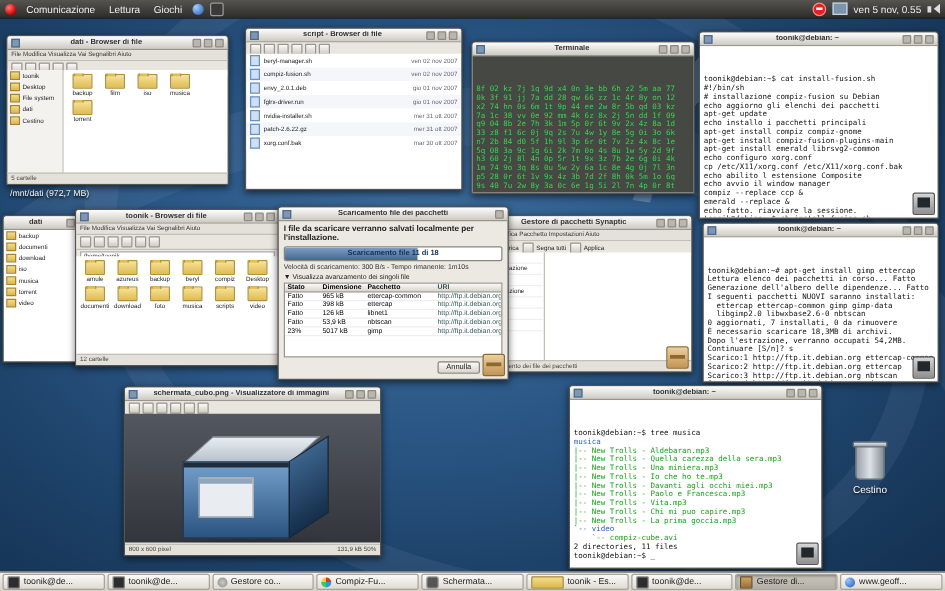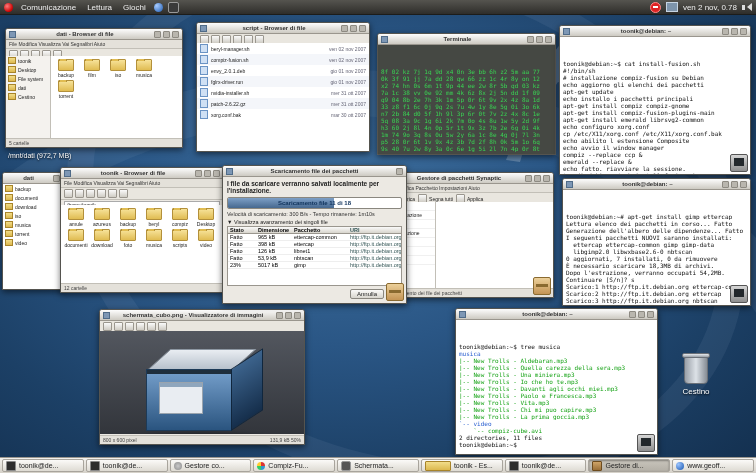--- a/index.html
+++ b/index.html
@@ -162,21 +162,21 @@
 <div class="panel-top">
   <span class="deb-ico"></span>
   <span class="pmenu">Comunicazione</span>
   <span class="pmenu">Lettura</span>
   <span class="pmenu">Giochi</span>
   <span class="launch web"></span>
   <span class="launch term"></span>
   <span class="p-right">
     <span class="upd-ico"></span>
     <span class="net-ico"></span>
-    <span class="clock">ven 2 nov, 0.78</span>
+    <span class="clock">ven 5 nov, 0.55</span>
     <span class="vol">
       <span class="box"></span>
       <span class="tri"></span>
     </span>
   </span>
 </div>
 
 <div class="win" style="left:5px;top:28px;width:178px;height:120px;">
   <div class="tbar">
     <span class="wic"></span>

